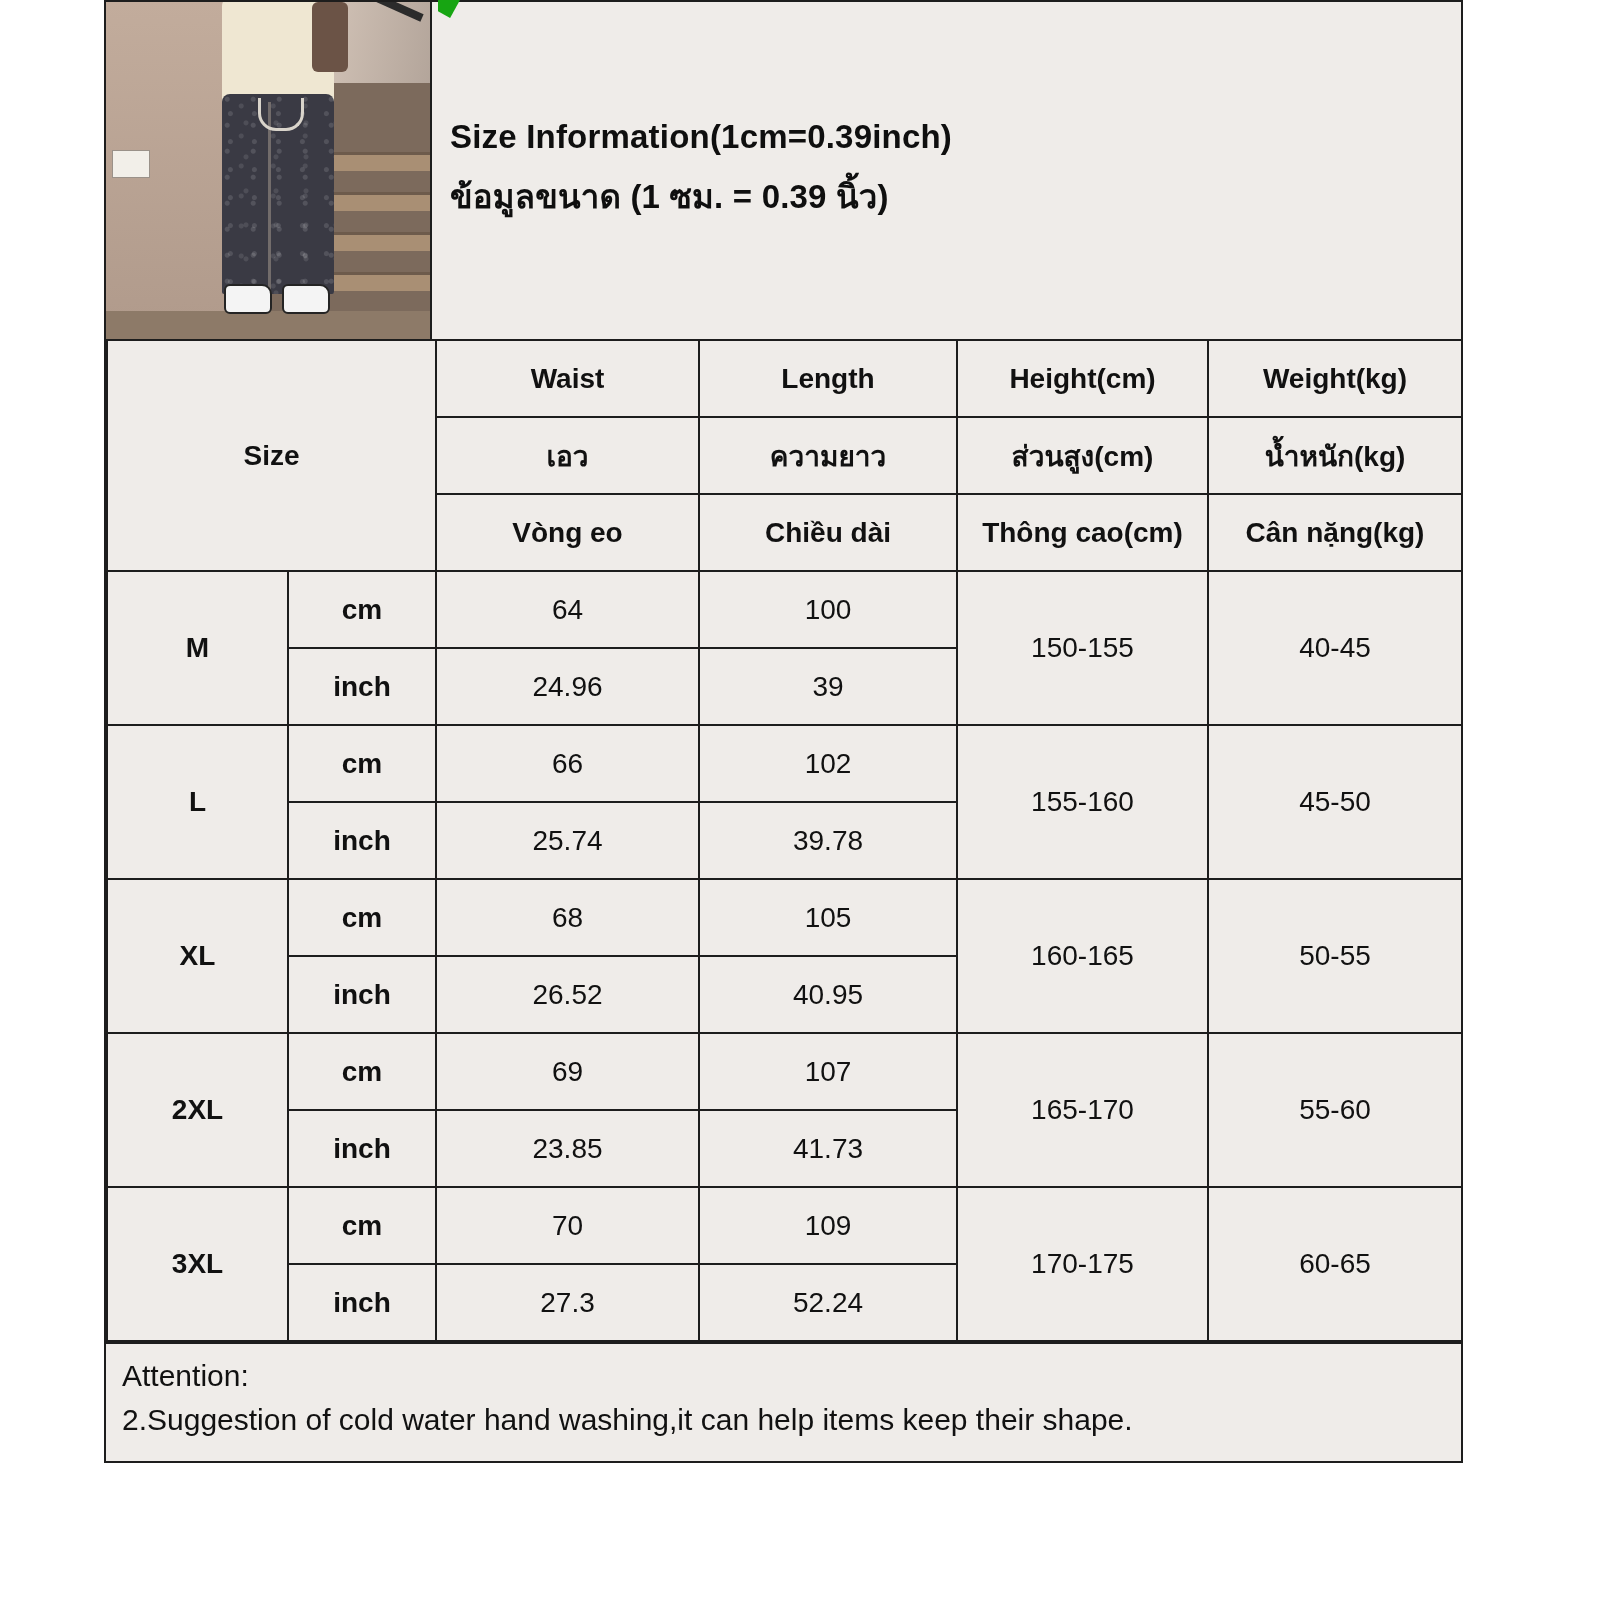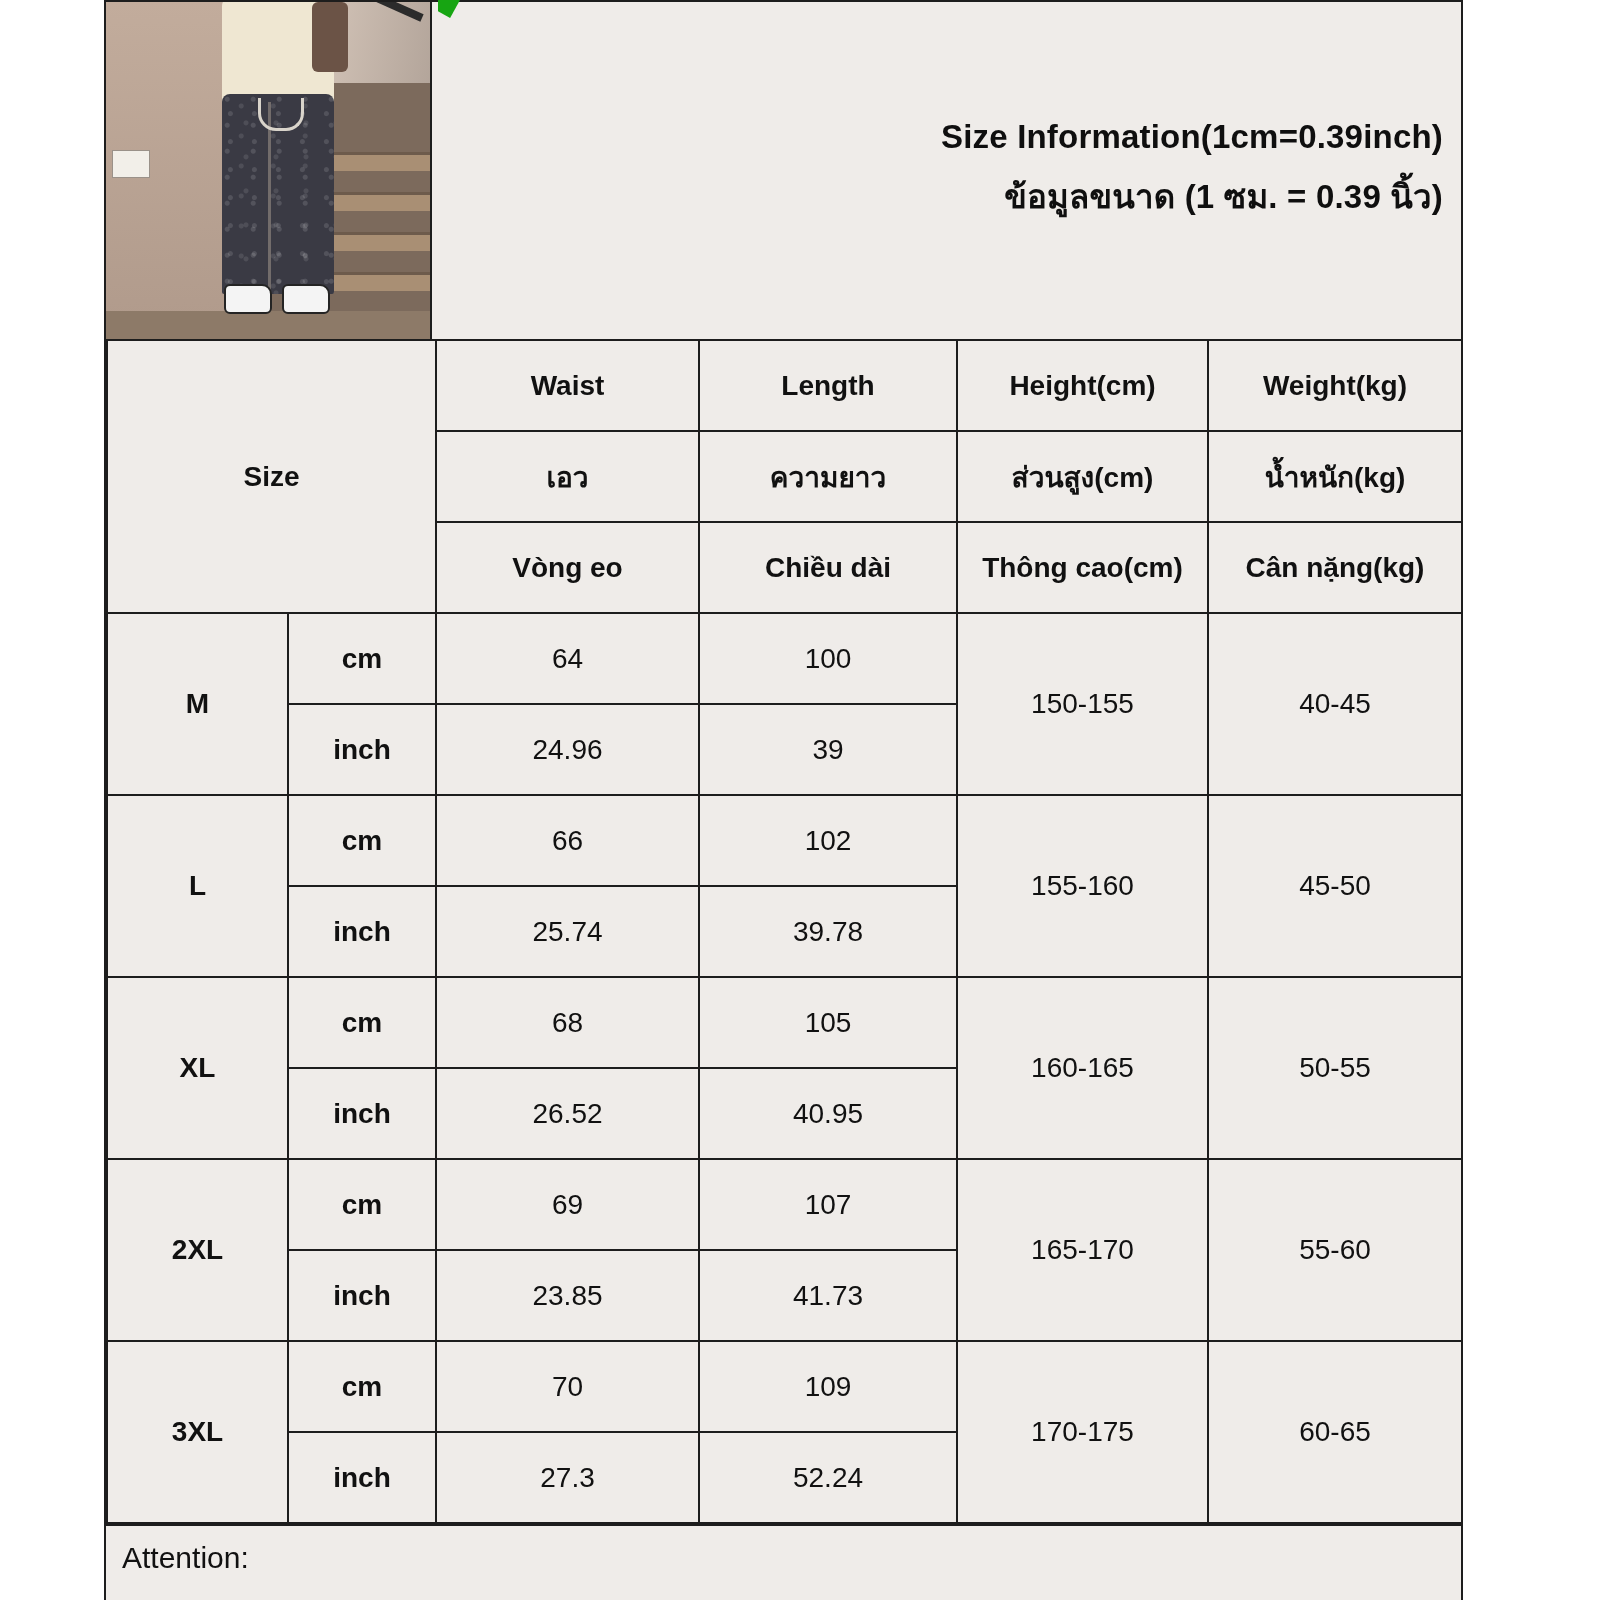--- a/index.html
+++ b/index.html
@@ -104,21 +104,21 @@
   .ph-shoe.r { left: 176px; }
   .ph-floor {
     position: absolute; left: 0; bottom: 0; width: 100%; height: 28px;
     background: #8d7a68;
   }
 
   .titlebox {
     flex: 1;
     display: flex;
     flex-direction: column;
-    align-items: flex-end;
+    align-items: flex-start;
     justify-content: center;
     text-align: center;
     gap: 14px;
     padding: 0 18px;
     position: relative;
   }
   .titlebox .line {
     font-weight: bold;
     font-size: 33px;
     color: #0f0f0f;
@@ -139,21 +139,21 @@
     width: 100%;
     table-layout: fixed;
   }
   table.size td {
     border: 2px solid #1d1d1d;
     text-align: center;
     vertical-align: middle;
     font-size: 28px;
     color: #111;
     background: #efece9;
-    padding: 15px;
+    padding: 8px;
     height: 59px;
   }
   td.hd {
     font-weight: bold;
     font-size: 28px;
     background: #dedbd6;
   }
   td.sizecell {
     font-weight: bold;
     font-size: 34px;
@@ -325,16 +325,17 @@
         <tr>
           <td class="unit">inch</td>
           <td class="val">27.3</td>
           <td class="val">52.24</td>
         </tr>
       </tbody>
     </table>
 
     <div class="attention">
       <p>Attention:</p>
+      <p>2.Suggestion of cold water hand washing,it can help items keep their shape.</p>
     </div>
 
   </div>
 </div>
 
 </body></html>

